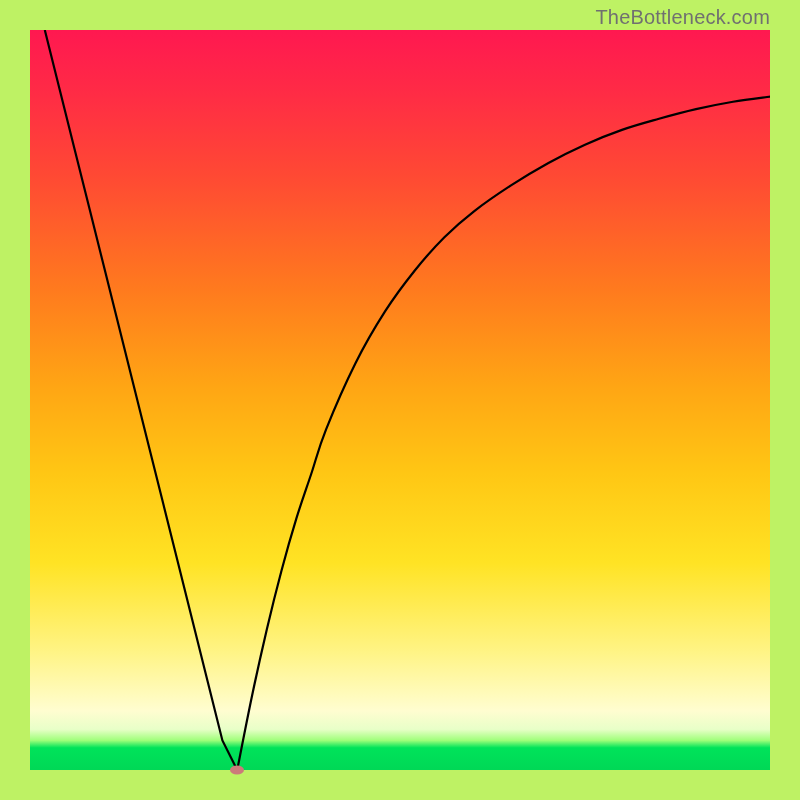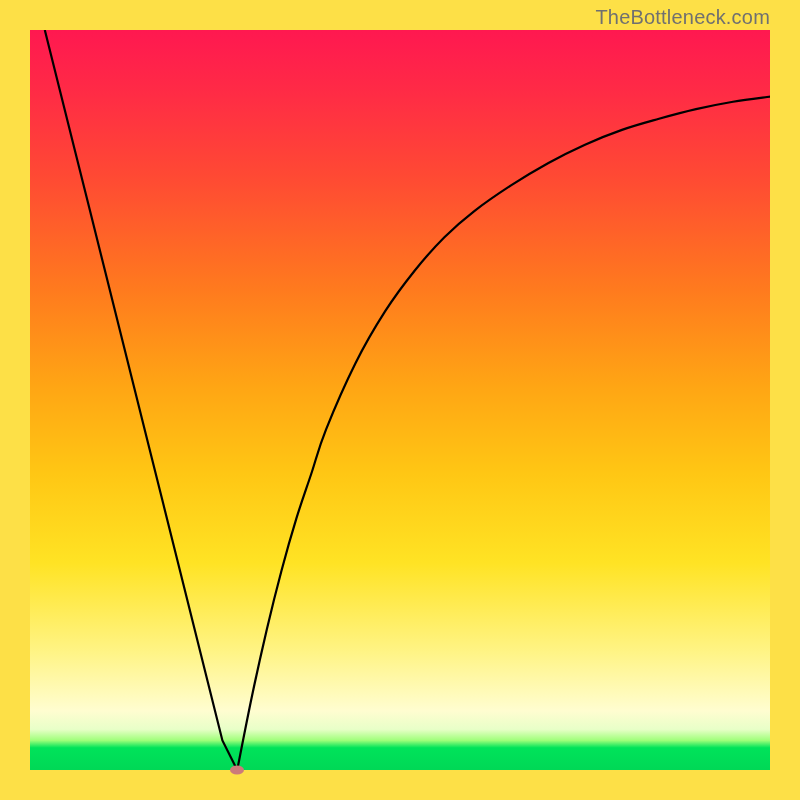--- a/index.html
+++ b/index.html
@@ -8,21 +8,21 @@
     width: 800px;
     height: 800px;
     background: #000;
     overflow: hidden;
     font-family: Arial, Helvetica, sans-serif;
   }
   .frame {
     position: relative;
     width: 800px;
     height: 800px;
-    background: #fde047;
+    background: #bef264;
   }
   .plot-area {
     position: absolute;
     left: 30px;
     top: 30px;
     width: 740px;
     height: 740px;
     
     background: linear-gradient(
       to bottom,

